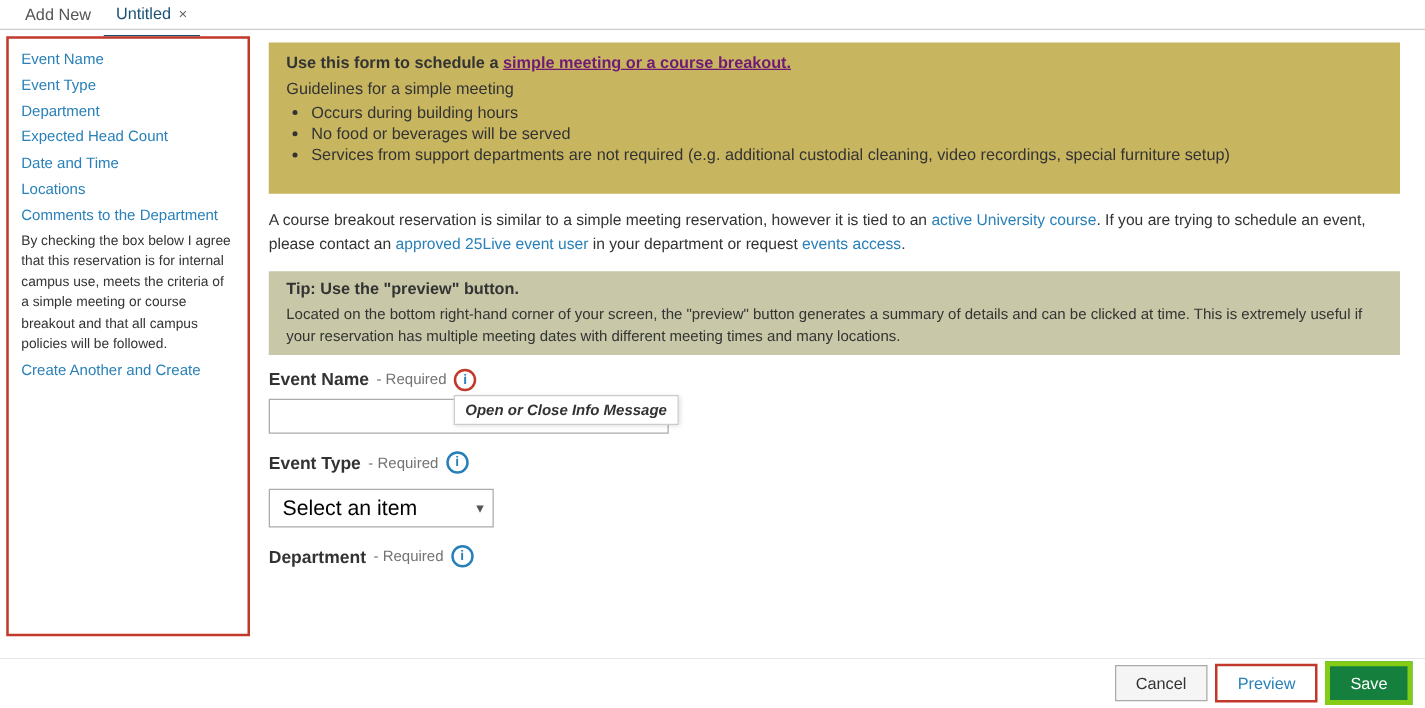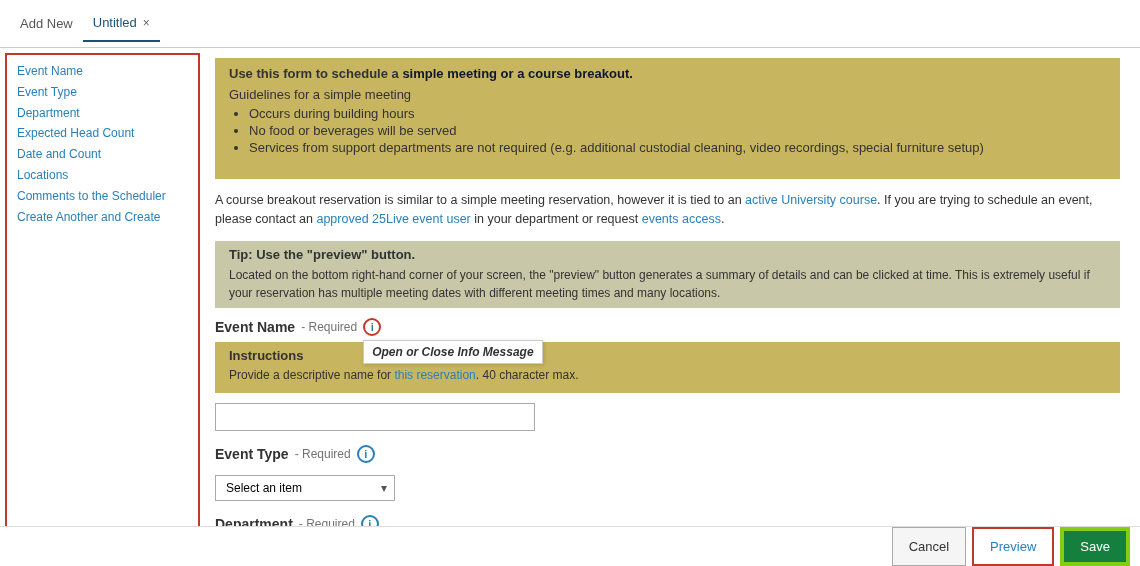--- a/index.html
+++ b/index.html
@@ -4,21 +4,21 @@
   <style>
     * { box-sizing: border-box; margin: 0; padding: 0; }
     body { font-family: Arial, sans-serif; font-size: 13px; background: #fff; color: #333; height: 566px; overflow: hidden; }
 
     
     .top-nav {
       display: flex;
       align-items: center;
       border-bottom: 1px solid #ccc;
       padding: 0 10px;
-      height: 48px;
+      height: 24px;
       background: #fff;
     }
     .top-nav .add-new {
       color: #555;
       font-size: 13px;
       padding: 0 10px;
       cursor: pointer;
     }
     .top-nav .tab {
       display: flex;
@@ -76,21 +76,21 @@
       background: #c8b560;
       padding: 8px 14px;
       margin-bottom: 12px;
       font-size: 13px;
       color: #333;
     }
     .info-box .title {
       font-weight: bold;
       margin-bottom: 6px;
     }
-    .info-box .title .link { color: #0f172a; font-weight: bold; }
+    .info-box .title .link { color: #701a75; font-weight: bold; text-decoration: underline; }
     .info-box ul {
       margin-left: 20px;
       margin-top: 4px;
       margin-bottom: 16px;
     }
     .info-box ul li { margin-bottom: 2px; }
 
     .info-text {
       font-size: 12.5px;
       line-height: 1.5;
@@ -190,21 +190,21 @@
     .select-wrapper {
       position: relative;
       display: inline-block;
       margin-top: 6px;
     }
     .select-box {
       appearance: none;
       border: 1px solid #aaa;
       background: #fff;
       padding: 5px 30px 5px 10px;
-      font-size: 12px;
+      font-size: 17px;
       width: 180px;
       cursor: pointer;
     }
     .select-arrow {
       position: absolute;
       right: 8px;
       top: 50%;
       transform: translateY(-50%);
       pointer-events: none;
       font-size: 12px;
@@ -212,20 +212,21 @@
     }
 
     
     .bottom-bar {
       position: fixed;
       bottom: 0;
       right: 0;
       width: 100%;
       height: 40px;
       display: flex;
+      align-items: center;
       justify-content: flex-end;
       padding-right: 10px;
       gap: 6px;
       background: #fff;
       border-top: 1px solid #ddd;
     }
     .btn {
       padding: 6px 16px;
       font-size: 13px;
       cursor: pointer;
@@ -256,23 +257,24 @@
   </div>
 </div>
 
 <div class="main-layout">
 
   <div class="sidebar">
     <div class="nav-item">Event Name</div>
     <div class="nav-item">Event Type</div>
     <div class="nav-item">Department</div>
     <div class="nav-item">Expected Head Count</div>
-    <div class="nav-item">Date and Count</div>
+    <div class="nav-item">Date and Time</div>
     <div class="nav-item">Locations</div>
-    <div class="nav-item">Comments to the Scheduler</div>
+    <div class="nav-item">Comments to the Department</div>
+    <div class="nav-item small" style="color:#333;font-size:11px;line-height:1.5;margin-bottom:4px;">By checking the box below I agree that this reservation is for internal campus use, meets the criteria of a simple meeting or course breakout and that all campus policies will be followed.</div>
     <div class="nav-item">Create Another and Create</div>
   </div>
 
   <div class="content-area">
 
     <div class="info-box">
       <div class="title">
         <span>Use this form to schedule a </span>
         <a class="link">simple meeting or a course breakout.</a>
       </div>
@@ -297,26 +299,20 @@
       <div class="field-label">
         <span>Event Name</span>
         <span class="required">- Required</span>
         <div class="tooltip-container">
           <span class="info-icon">i</span>
           <div class="tooltip-box">
             <span>Open or Close Info Message</span>
           </div>
         </div>
       </div>
-      <div class="instructions-box">
-        <div class="inst-title">Instructions</div>
-        <div class="inst-text">
-          Provide a descriptive name for <a>this reservation</a>. 40 character max.
-        </div>
-      </div>
       <input type="text" class="text-input" value="" style="">
     </div>
 
     <div class="field-section">
       <div class="field-label">
         <span>Event Type</span>
         <span class="required">- Required</span>
         <span class="info-icon normal-border">i</span>
       </div>
       <div class="select-wrapper">

